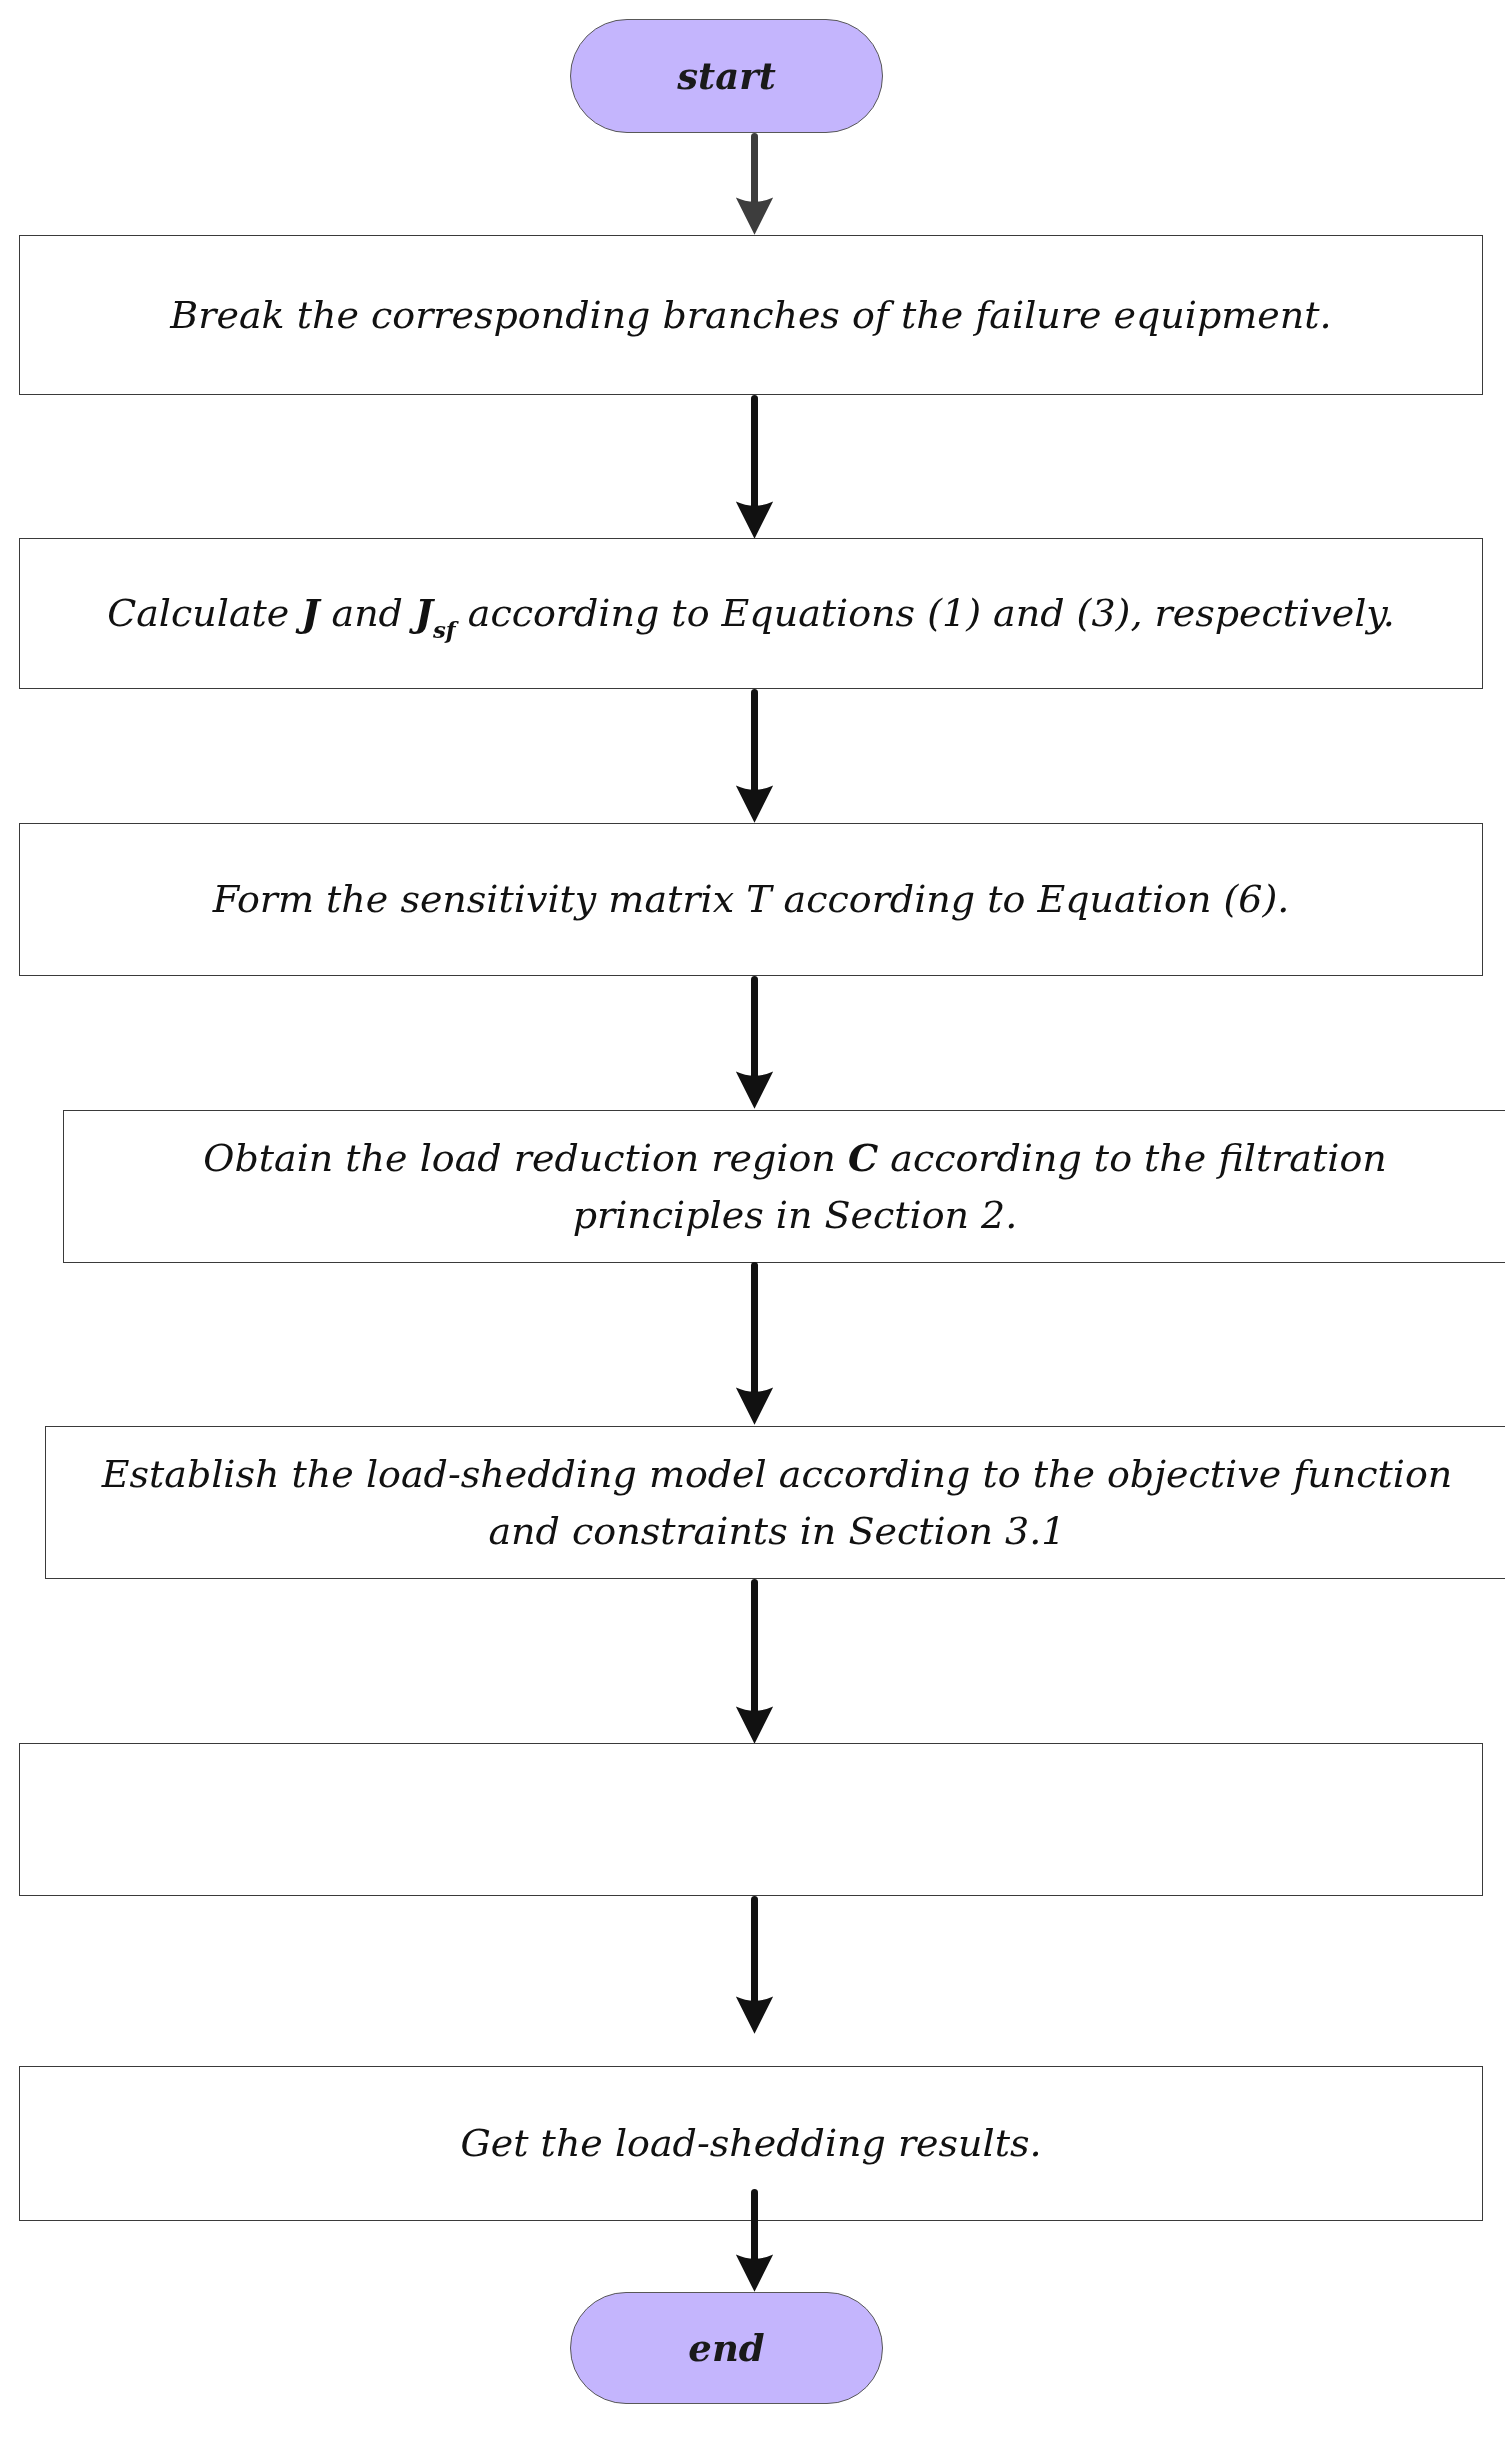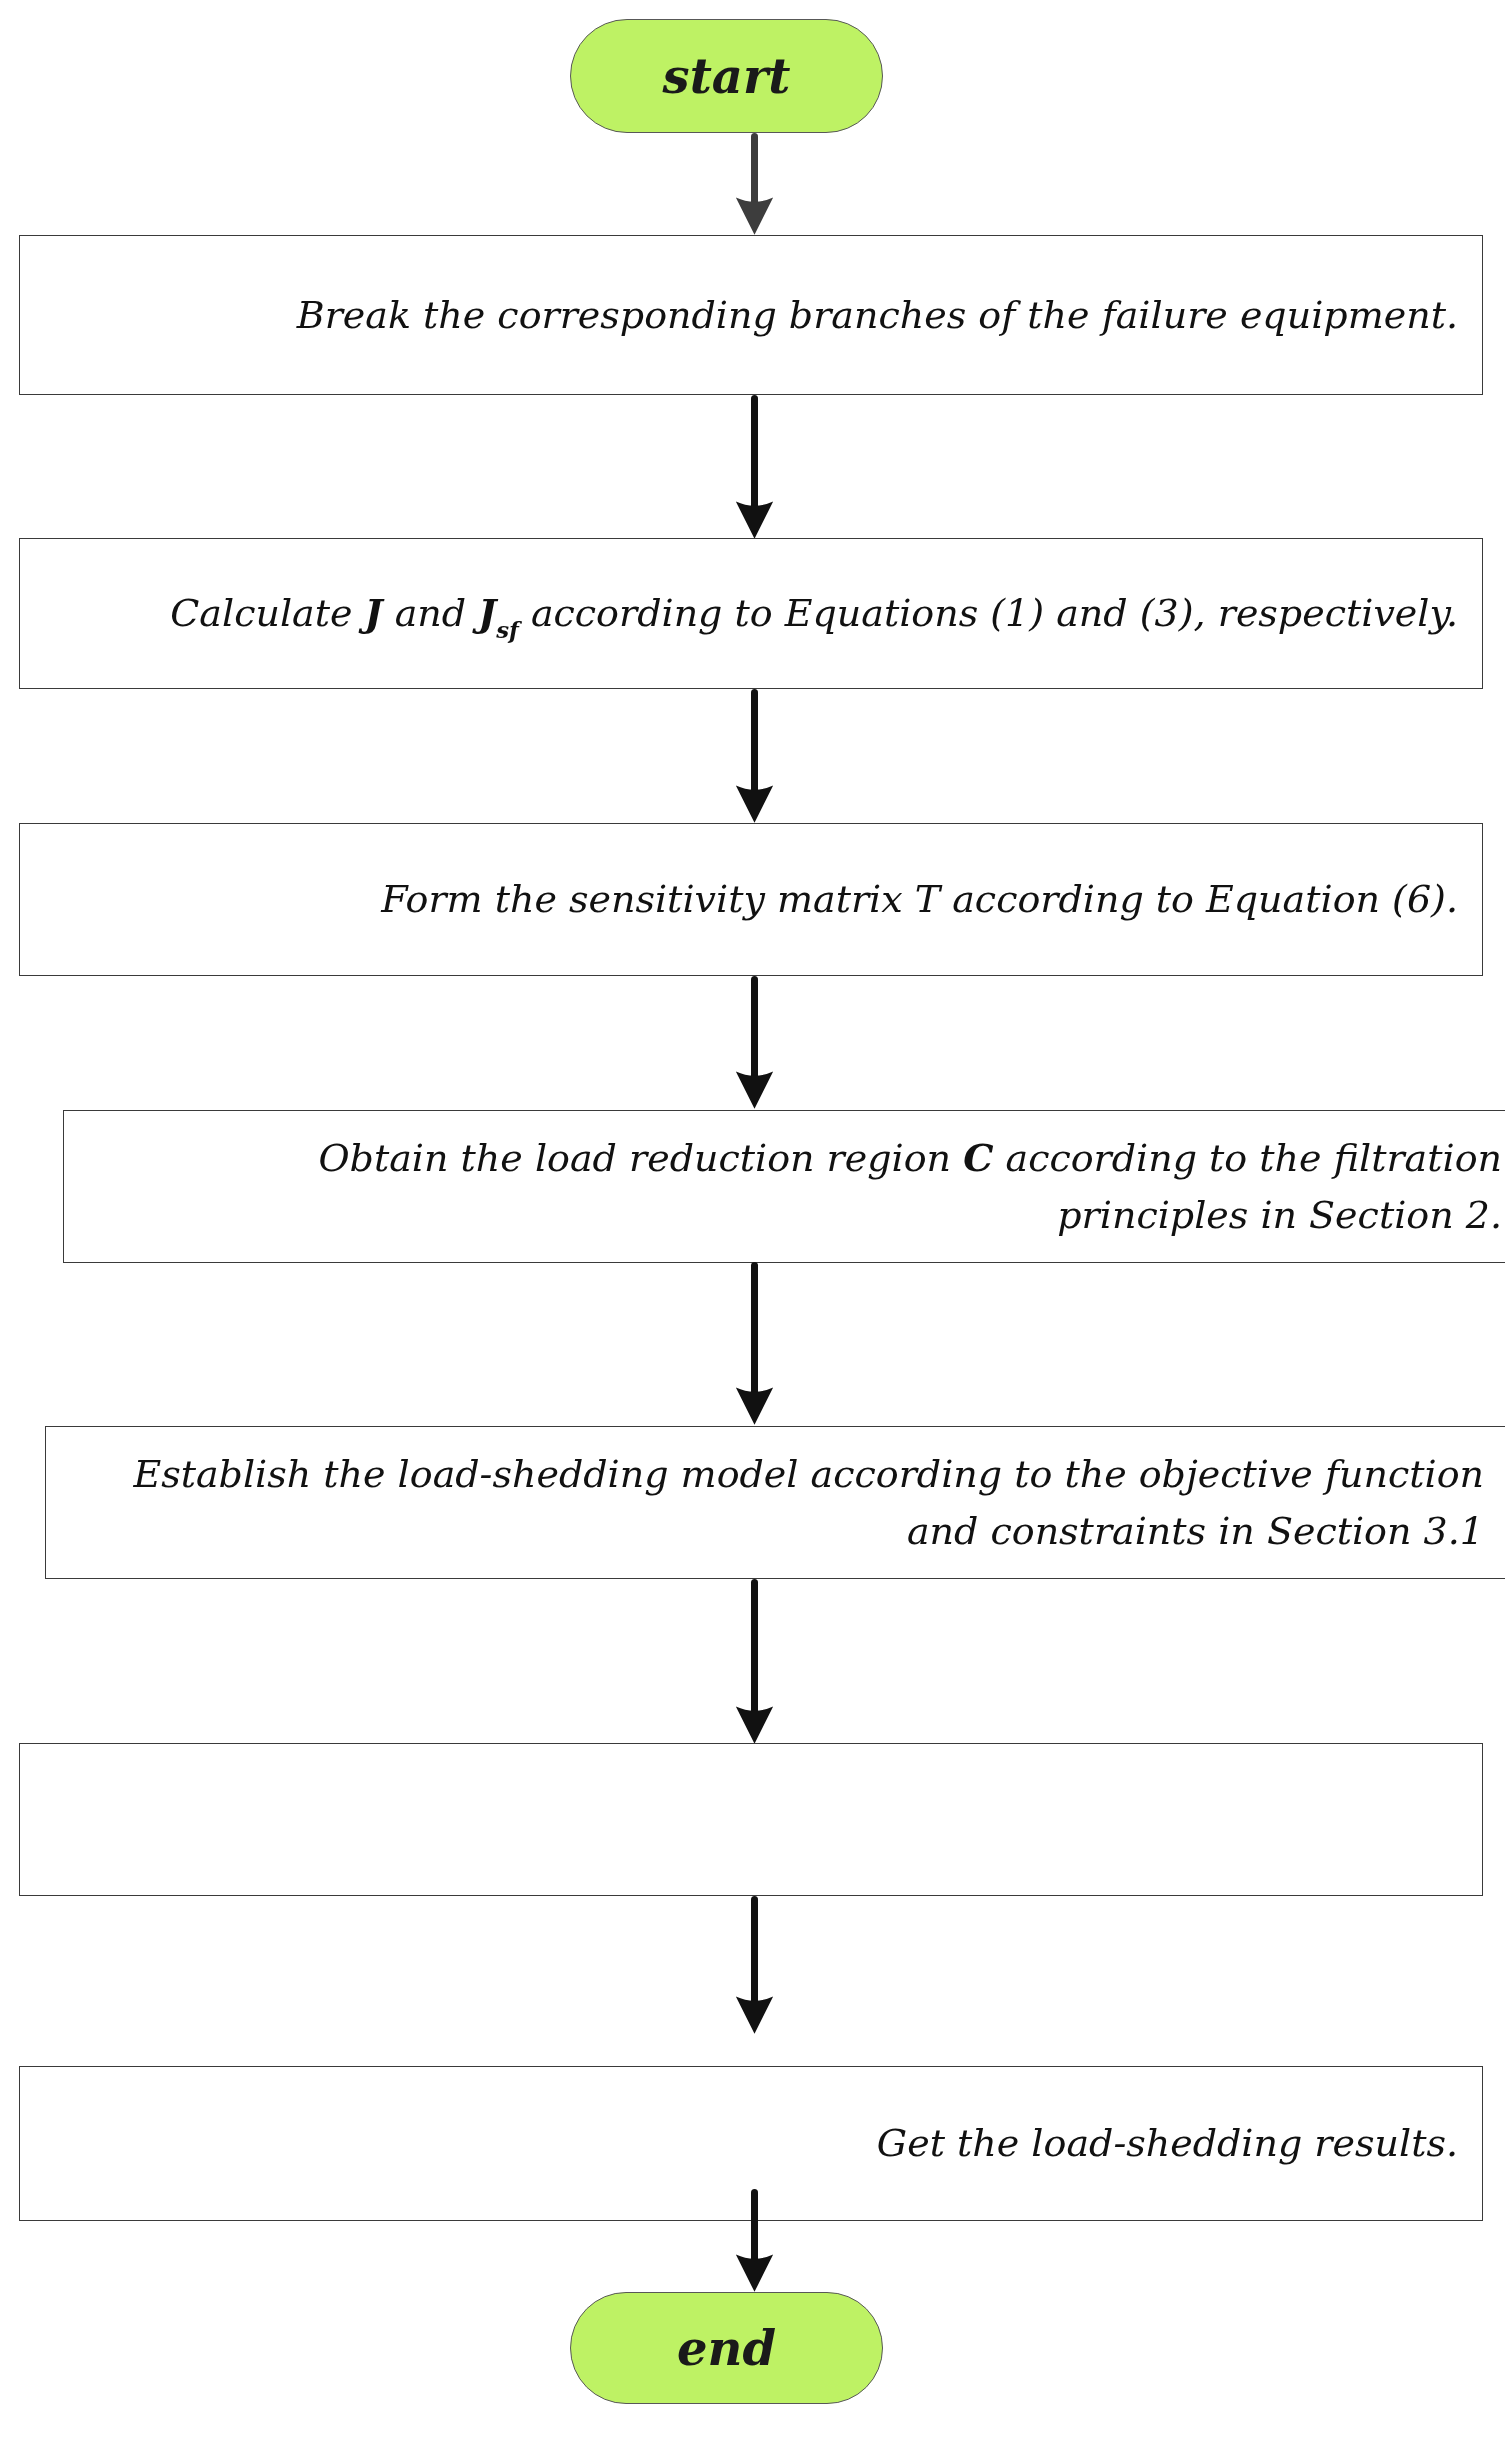--- a/index.html
+++ b/index.html
@@ -4,33 +4,33 @@
 <style>
   html,body { margin:0; padding:0; background:#ffffff; }
   .stage {
     position:relative; width:1506px; height:2438px; background:#ffffff;
     font-family:"DejaVu Serif","Liberation Serif",serif; color:#111111;
     overflow:hidden;
   }
   
   .terminal {
     position:absolute; left:570px; width:313px;
-    border:1.7px solid #585858; border-radius:65px; background:#bef264;
+    border:1.7px solid #585858; border-radius:65px; background:#c4b5fd;
     display:flex; align-items:center; justify-content:center;
-    font-style:italic; font-weight:bold; font-size:48px; color:#1a1a1a;
+    font-style:italic; font-weight:bold; font-size:37px; color:#1a1a1a;
     box-sizing:border-box;
   }
   .terminal.start { top:19px;   height:114px; }
   .terminal.end   { top:2292px; height:112px; }
   
   .box {
     position:absolute; left:19px; width:1464px; box-sizing:border-box;
     border:1.7px solid #3a3a3a; background:#ffffff;
     display:flex; flex-direction:column; justify-content:center;
-    text-align:right; font-style:italic; font-size:38px; line-height:1.48;
+    text-align:center; font-style:italic; font-size:38px; line-height:1.48;
     color:#111111; padding:0 24px;
   }
   .b1 { top:235px;  height:160px; }
   .b2 { top:538px;  height:151px; }
   .b3 { top:823px;  height:153px; }
   .b4 { top:1110px; height:153px;margin-left:44px; }
   .b5 { top:1426px; height:153px;margin-left:26px; }
   .b6 { top:1743px; height:153px; }
   .b7 { top:2034px; height:155px;margin-top:32px; }
   .box .b { font-weight:bold; }

